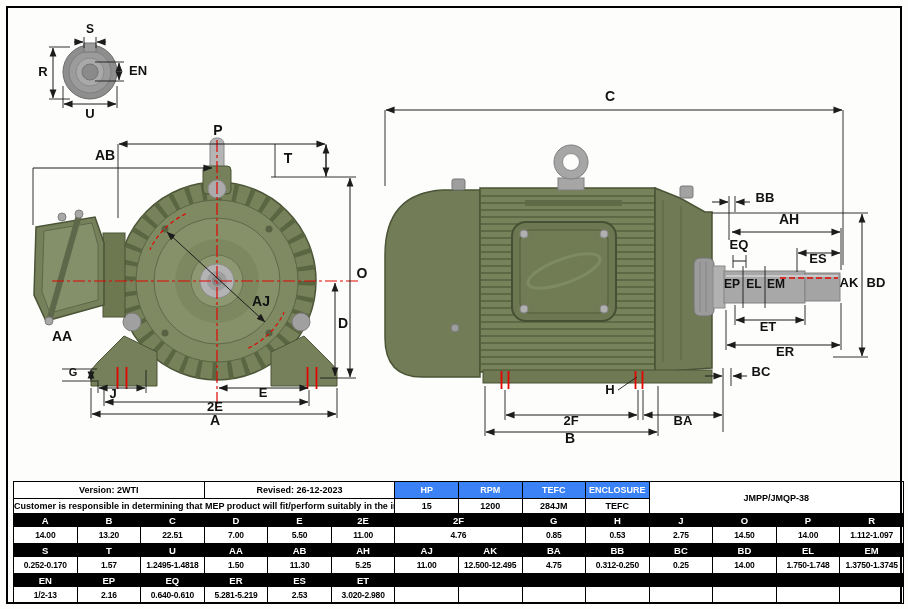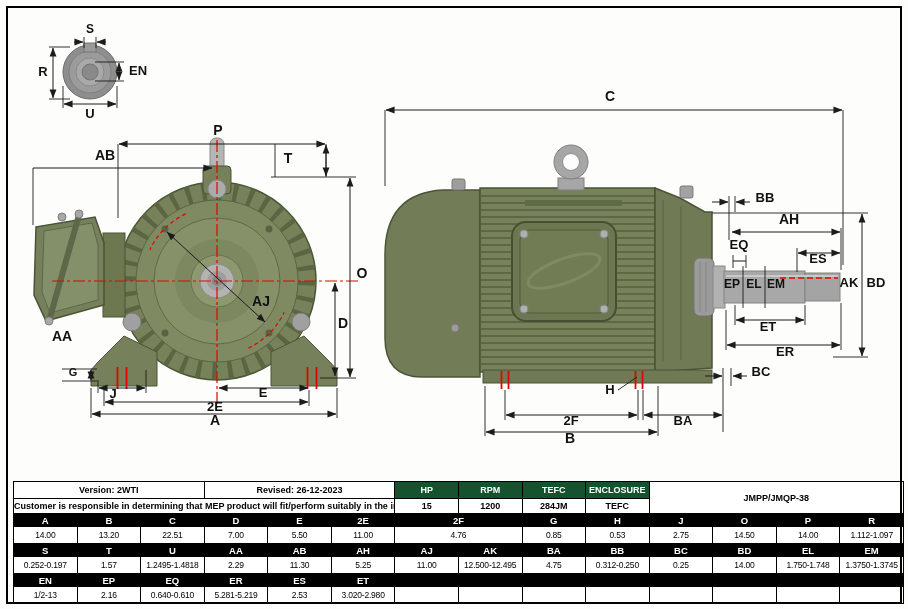--- a/index.html
+++ b/index.html
@@ -9,25 +9,25 @@
   svg.drawing text{font-family:"Liberation Sans",sans-serif;font-weight:bold;fill:#111;}
   .dim{stroke:#1c1c1c;stroke-width:1;fill:none;}
   .ext{stroke:#1c1c1c;stroke-width:0.9;fill:none;}
   .red{stroke:#e10600;fill:none;}
   table.dims{position:absolute;left:7px;top:481px;width:891px;height:122px;z-index:2;
     border-collapse:collapse;table-layout:fixed;background:#fff;margin-left:6px;}
   table.dims td{border:1px solid #000;text-align:center;vertical-align:middle;padding:0;
     overflow:hidden;white-space:nowrap;font-family:"Liberation Sans",sans-serif;}
   tr.meta1{height:17px;} tr.meta2{height:15px;}
   tr.meta1 td, tr.meta2 td{font-size:9px;font-weight:bold;}
-  td.blk{background:#14532d;color:#fff;}
+  td.blk{background:#3b82f6;color:#fff;}
   td.model{font-size:12.5px;font-weight:bold;}
   td.disclaimer{font-size:6.7px;font-weight:normal;}
   tr.dh{height:13px;} tr.dh td{background:#000;color:#fff;font-weight:bold;font-size:9.5px;}
-  tr.dv{height:17px;} tr.dv td{font-size:8.5px;font-weight:normal;letter-spacing:-0.2px;}
+  tr.dv{height:17px;} tr.dv td{font-size:8.5px;font-weight:bold;letter-spacing:-0.2px;}
 </style>
 </head>
 <body>
 
 <div class="sheet">
   <div class="frame"></div>
 
   <svg class="drawing" width="908" height="481" viewBox="0 0 908 481">
     <defs>
       <marker id="ar" viewBox="0 0 10 10" refX="9.5" refY="5" markerWidth="9" markerHeight="9" orient="auto-start-reverse">
@@ -358,24 +358,24 @@
           <td>AJ</td>
           <td>AK</td>
           <td>BA</td>
           <td>BB</td>
           <td>BC</td>
           <td>BD</td>
           <td>EL</td>
           <td>EM</td>
         </tr>
     <tr class="dv">
-          <td>0.252-0.197</td>
+          <td>0.252-0.170</td>
           <td>1.57</td>
           <td>1.2495-1.4818</td>
-          <td>2.29</td>
+          <td>1.50</td>
           <td>11.30</td>
           <td>5.25</td>
           <td>11.00</td>
           <td>12.500-12.495</td>
           <td>4.75</td>
           <td>0.312-0.250</td>
           <td>0.25</td>
           <td>14.00</td>
           <td>1.750-1.748</td>
           <td>1.3750-1.3745</td>

